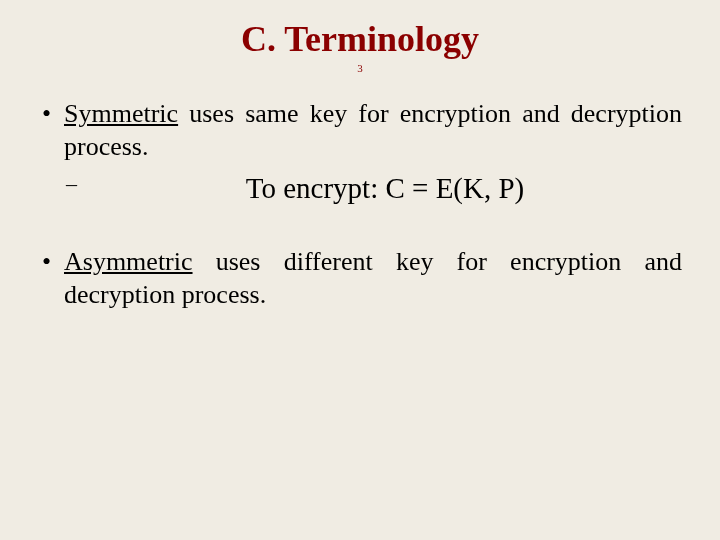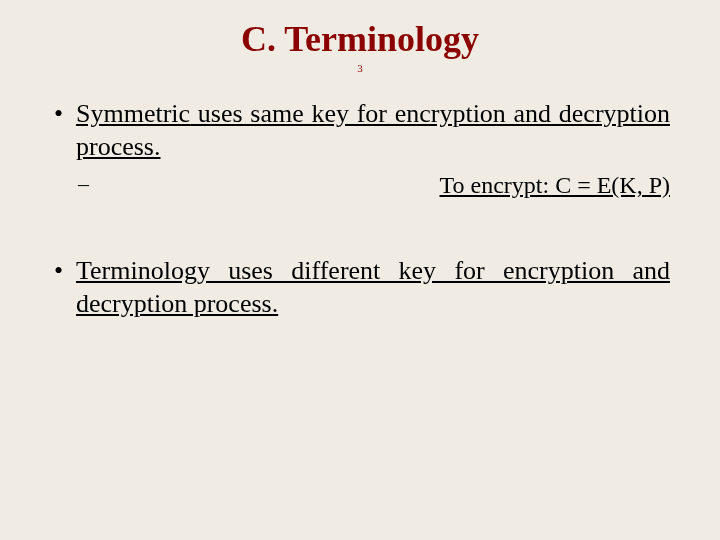--- a/index.html
+++ b/index.html
@@ -27,22 +27,21 @@
   }
   .pagenum {
     text-align: center;
     color: #8b0000;
     font-size: 11px;
     margin-bottom: 24px;
   }
   ul.main {
     list-style: none;
     padding: 0;
-    margin: 12px;
-    text-decoration: underline;
+    margin: 0;
   }
   ul.main > li {
     position: relative;
     padding-left: 26px;
     font-size: 26px;
     text-align: justify;
     line-height: 1.25;
     margin-bottom: 8px;
   }
   ul.main > li::before {
@@ -56,22 +55,22 @@
     text-decoration: underline;
   }
   ul.sub {
     list-style: none;
     padding: 0;
     margin: 6px 0 0 0;
   }
   ul.sub > li {
     position: relative;
     padding-left: 24px;
-    font-size: 24px;
-    text-align: right;
+    font-size: 29px;
+    text-align: center;
     line-height: 1.35;
   }
   ul.sub > li::before {
     content: "–";
     position: absolute;
     left: 2px;
     top: 0;
     font-size: 22px;
   }
   .spacer {
@@ -96,16 +95,16 @@
       <ul class="sub">
         <li>To encrypt: C = E(K, P)</li>
       </ul>
     </li>
   </ul>
 
   <div class="spacer"></div>
 
   <ul class="main">
     <li>
-      <span class="underline">Terminology</span><span> uses different key for encryption and decryption process.</span>
+      <span class="underline">Asymmetric</span><span> uses different key for encryption and decryption process.</span>
     </li>
   </ul>
 </div>
 
 </body></html>

